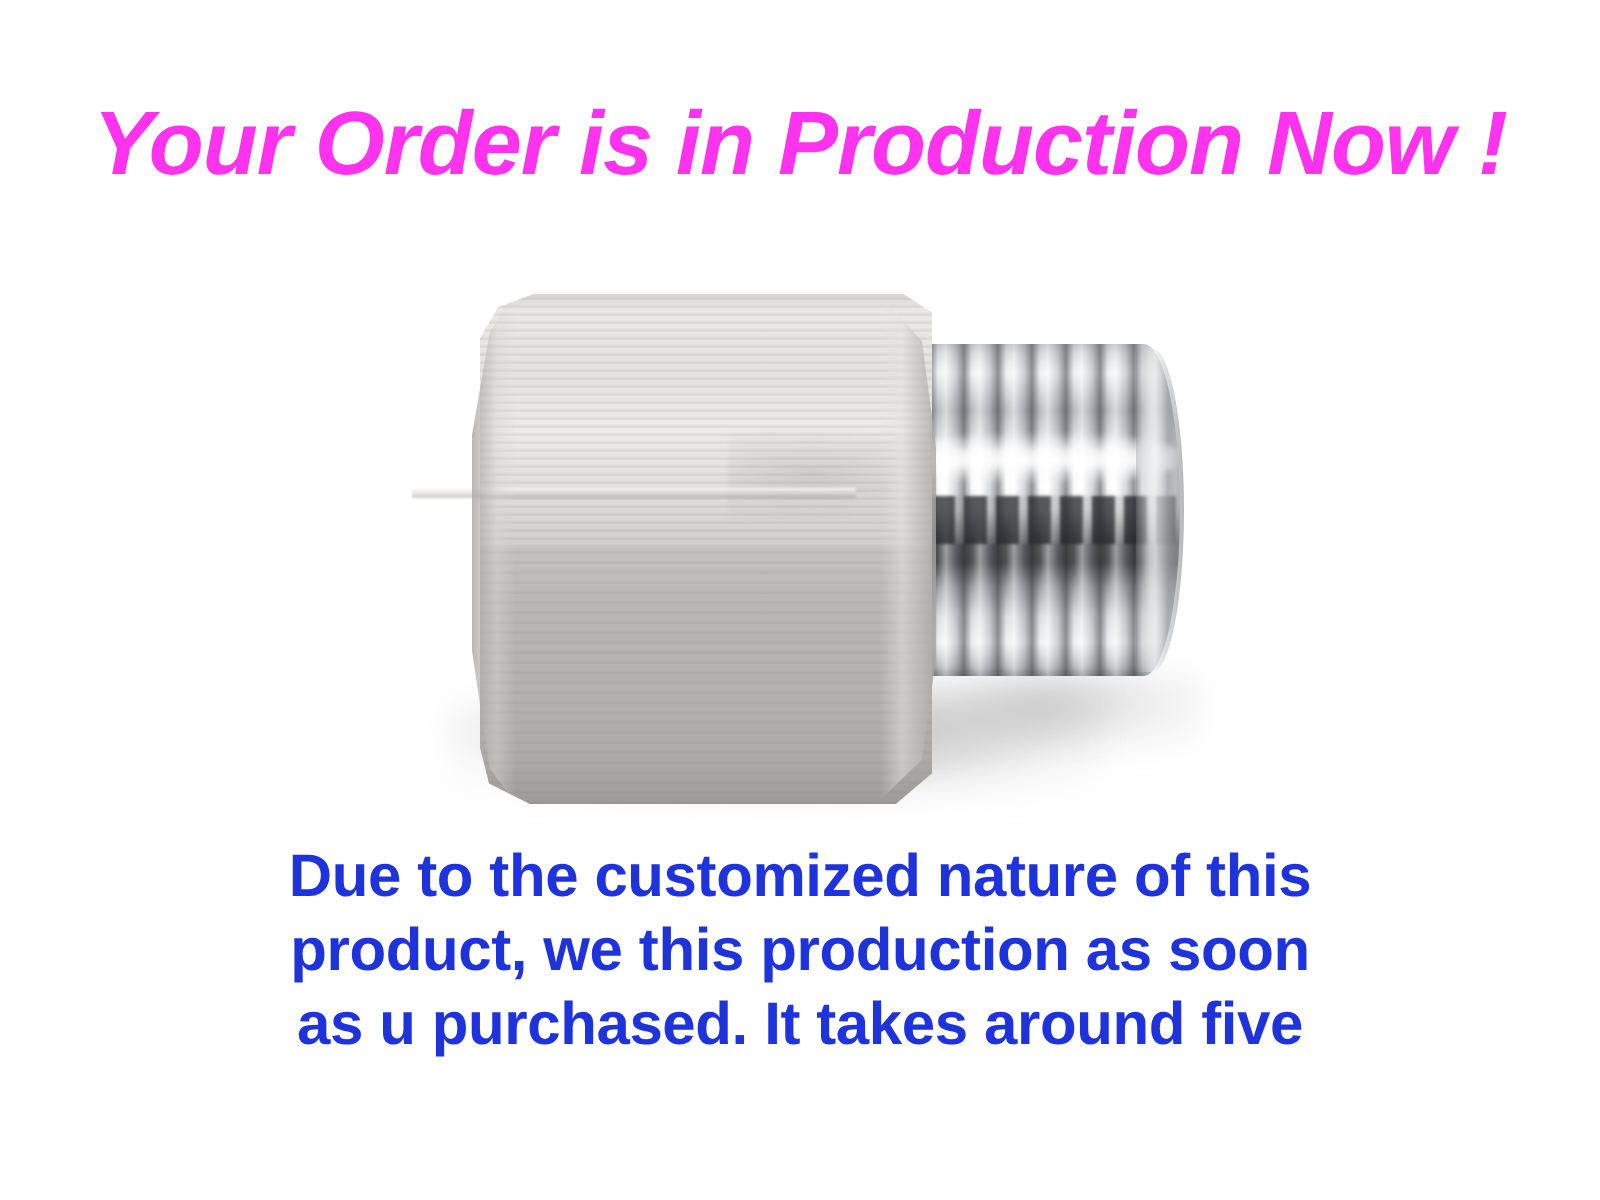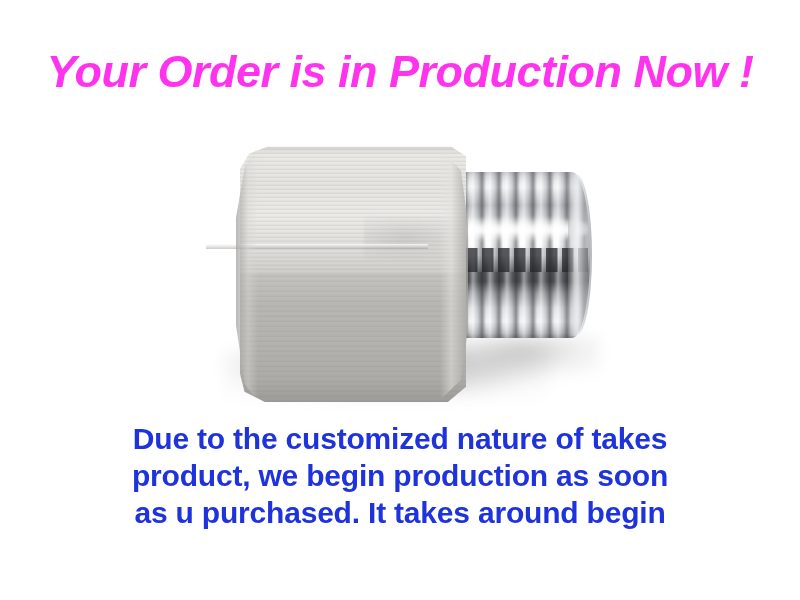--- a/index.html
+++ b/index.html
@@ -295,18 +295,18 @@
       <div class="hex-facet-top"></div>
       <div class="hex-facet-bottom"></div>
       <div class="hex-scuff"></div>
     </div>
     <div class="hex-seam"></div>
     <div class="hex-chamfer-left"></div>
     <div class="hex-chamfer-right"></div>
   </div>
 
   <div id="body-copy">
-    <span class="copy-line">Due to the customized nature of takes</span>
-    <span class="copy-line">product, we begin production as soon</span>
-    <span class="copy-line">as u purchased. It takes around begin</span>
+    <span class="copy-line">Due to the customized nature of this</span>
+    <span class="copy-line">product, we this production as soon</span>
+    <span class="copy-line">as u purchased. It takes around five</span>
   </div>
 
 </div>
 
 </body></html>

